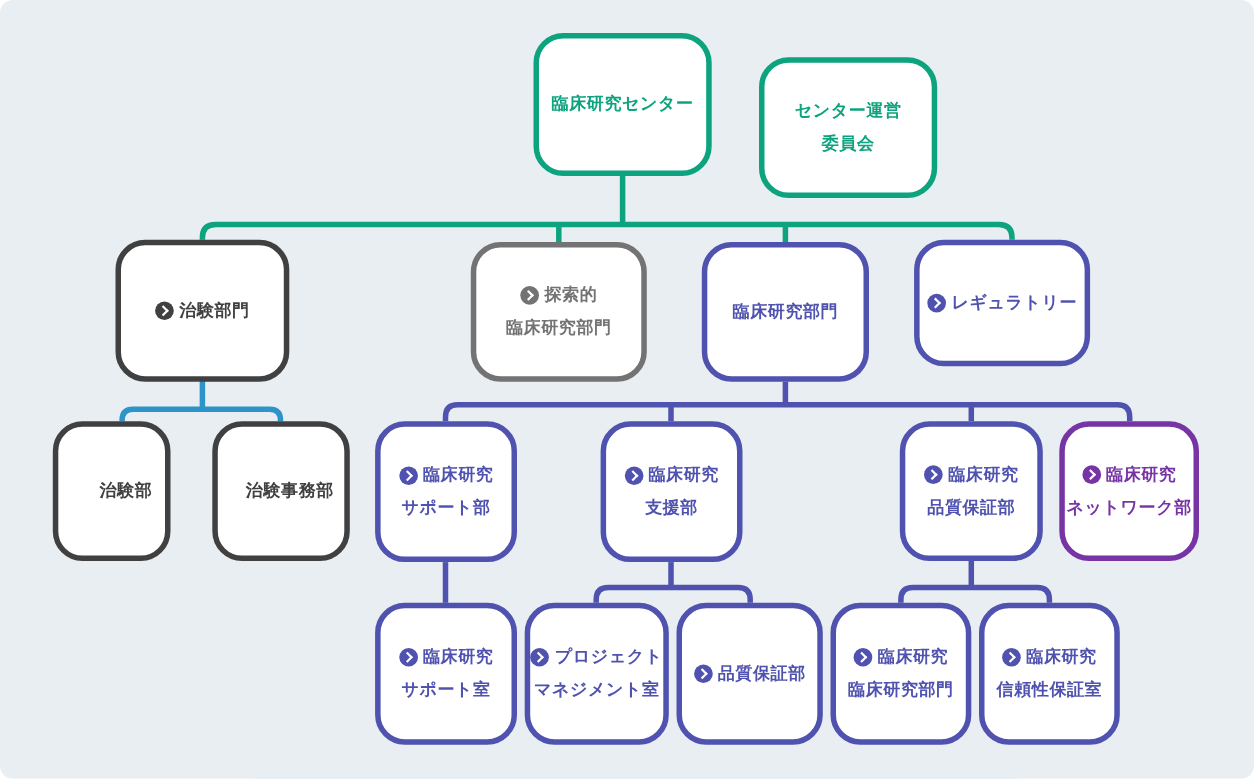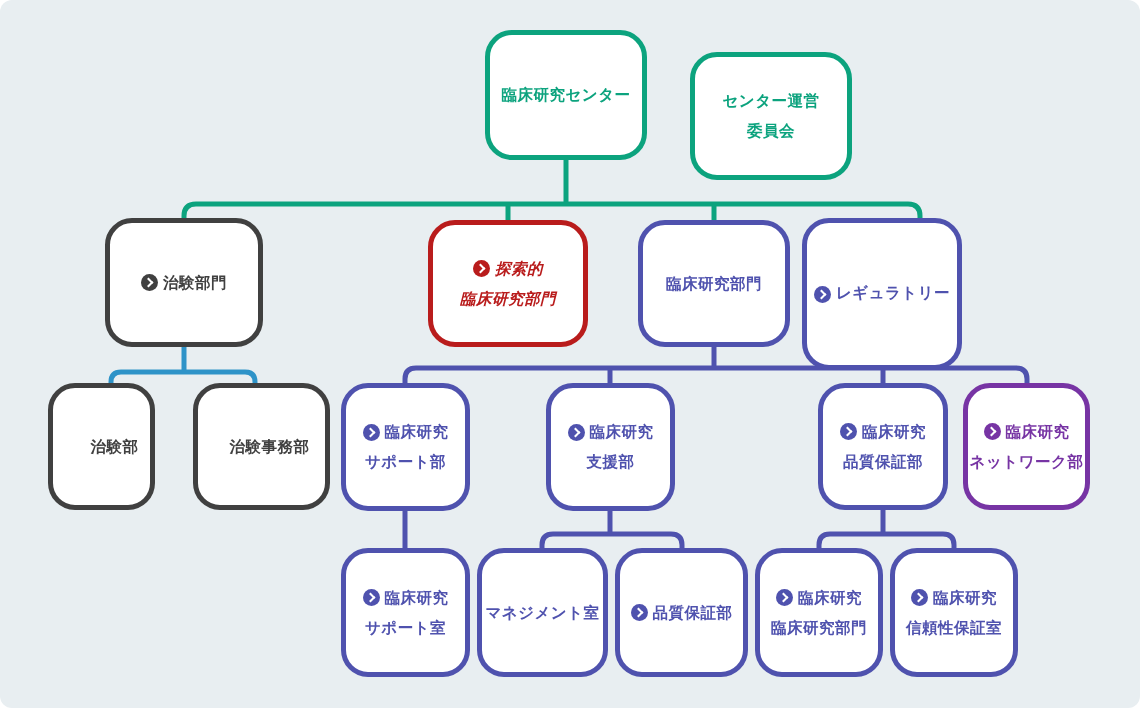--- a/index.html
+++ b/index.html
@@ -14,21 +14,21 @@
 
   .node {
     position:absolute; box-sizing:border-box;
     background:#ffffff; border:5.5px solid currentColor; border-radius:27px;
     display:flex; flex-direction:column; align-items:center; justify-content:center;
     font-weight:bold; font-size:15.5px; letter-spacing:0.5px; line-height:30px;
     text-align:center;
   }
   .c-green  { color:#0ca37e; }
   .c-cyan   { color:#404040; }
-  .c-blue   { color:#b91c1c;font-style:italic; }
+  .c-blue   { color:#737373; }
   .c-indigo { color:#4f52ae; }
   .c-purple { color:#7734a4; }
 
   .l1 { display:flex; align-items:center; justify-content:center; }
 
   .icon {
     width:17px; height:17px; border-radius:50%; background:currentColor;
     display:inline-flex; align-items:center; justify-content:center;
     margin-right:5px; flex:none;
   }
@@ -37,23 +37,23 @@
     border-right:2.5px solid #ffffff; border-top:2.5px solid #ffffff;
     transform:rotate(45deg); margin-left:-2px;
   }
 
   
   #nA { left:485px; top:30px;  width:162px; height:130px; }
   #nB { left:690px; top:52px;  width:162px; height:128px; }
   #nC { left:105px; top:218px; width:158px; height:129px; }
   #nD { left:428px; top:220px; width:160px; height:127px; }
   #nE { left:638px; top:220px; width:152px; height:127px; }
-  #nF { left:802px; top:218px; width:160px; height:152px;font-family:Liberation Mono, monospace; }
+  #nF { left:831px; top:218px; width:160px; height:115px; }
   #nG { left:48px;  top:383px; width:107px; height:127px;padding-left:26px; }
-  #nH { left:193px; top:383px; width:137px; height:127px;padding-left:16px; }
+  #nH { left:193px; top:383px; width:125px; height:127px;padding-left:16px; }
   #nI { left:341px; top:383px; width:129px; height:128px; }
   #nJ { left:546px; top:383px; width:129px; height:128px; }
   #nK { left:818px; top:383px; width:130px; height:127px; }
   #nL { left:963px; top:383px; width:127px; height:127px; }
   #nM { left:341px; top:548px; width:129px; height:129px; }
   #nN { left:477px; top:548px; width:131px; height:129px; }
   #nO { left:615px; top:548px; width:133px; height:129px; }
   #nP { left:755px; top:548px; width:128px; height:129px; }
   #nQ { left:890px; top:548px; width:128px; height:129px; }
 </style>
@@ -176,20 +176,24 @@
 
   <div class="node c-indigo" id="nM">
     <span class="l1">
         <span class="icon"></span>
         <span>臨床研究</span>
       </span>
     <span>サポート室</span>
   </div>
 
   <div class="node c-indigo" id="nN">
+    <span class="l1">
+        <span class="icon"></span>
+        <span>プロジェクト</span>
+      </span>
     <span>マネジメント室</span>
   </div>
 
   <div class="node c-indigo" id="nO">
     <span class="l1">
         <span class="icon"></span>
         <span>品質保証部</span>
       </span>
   </div>
 

